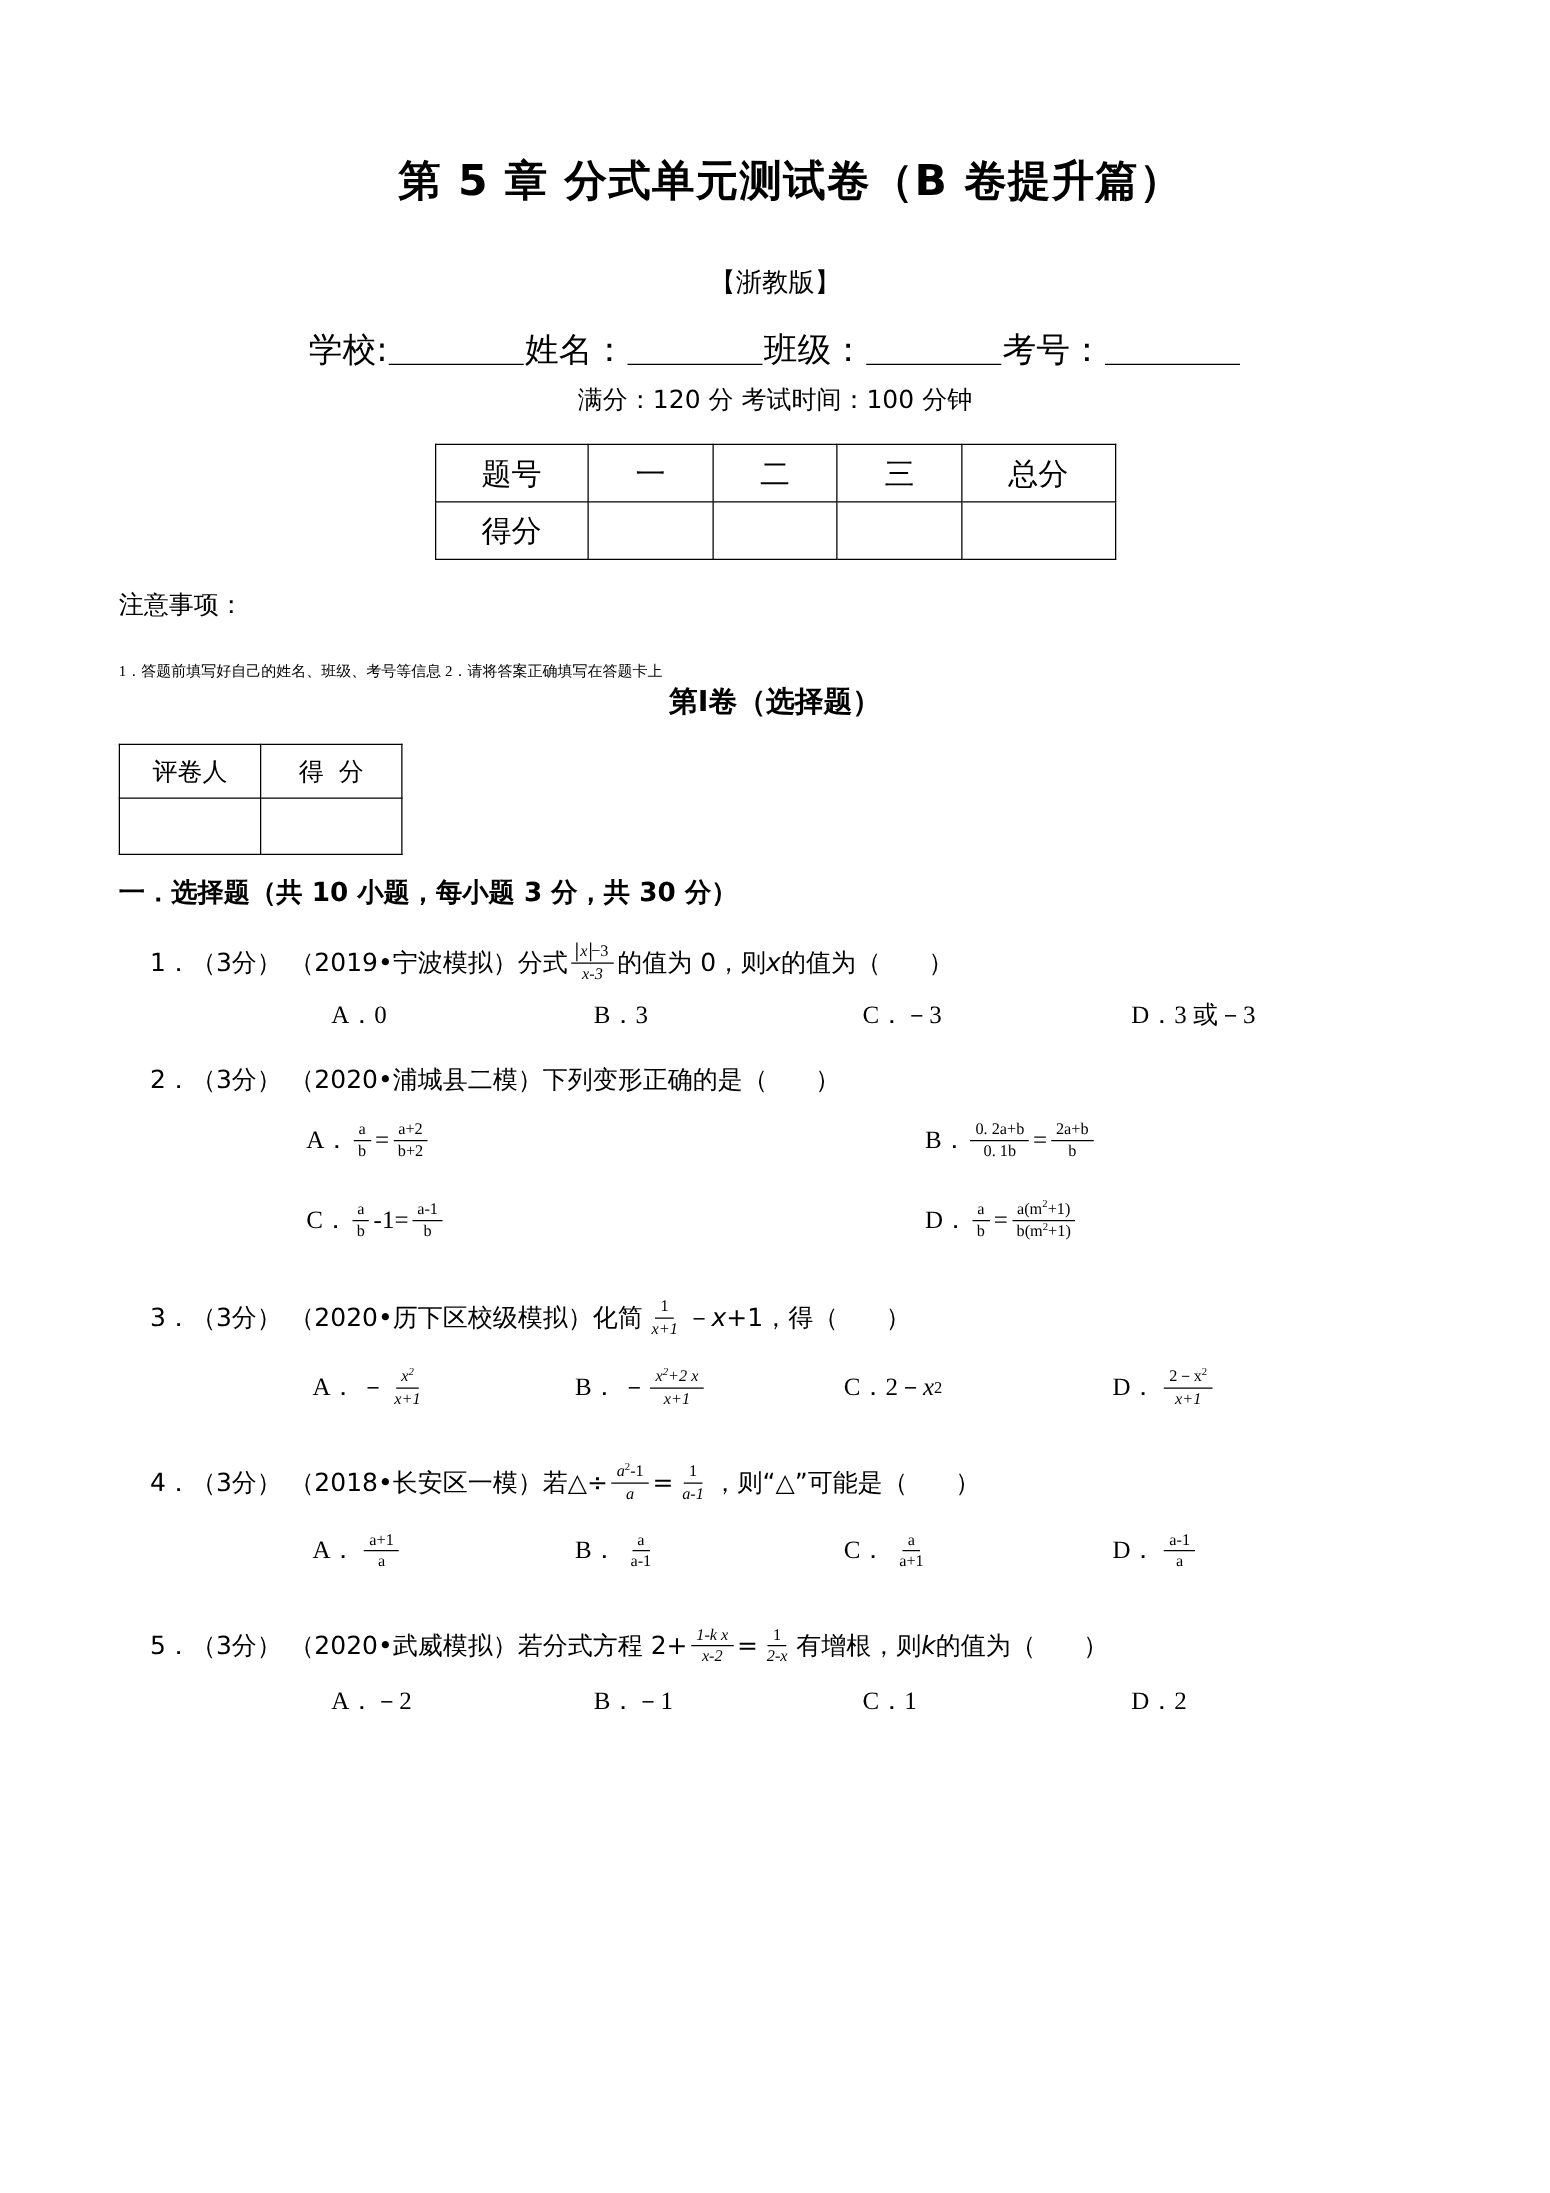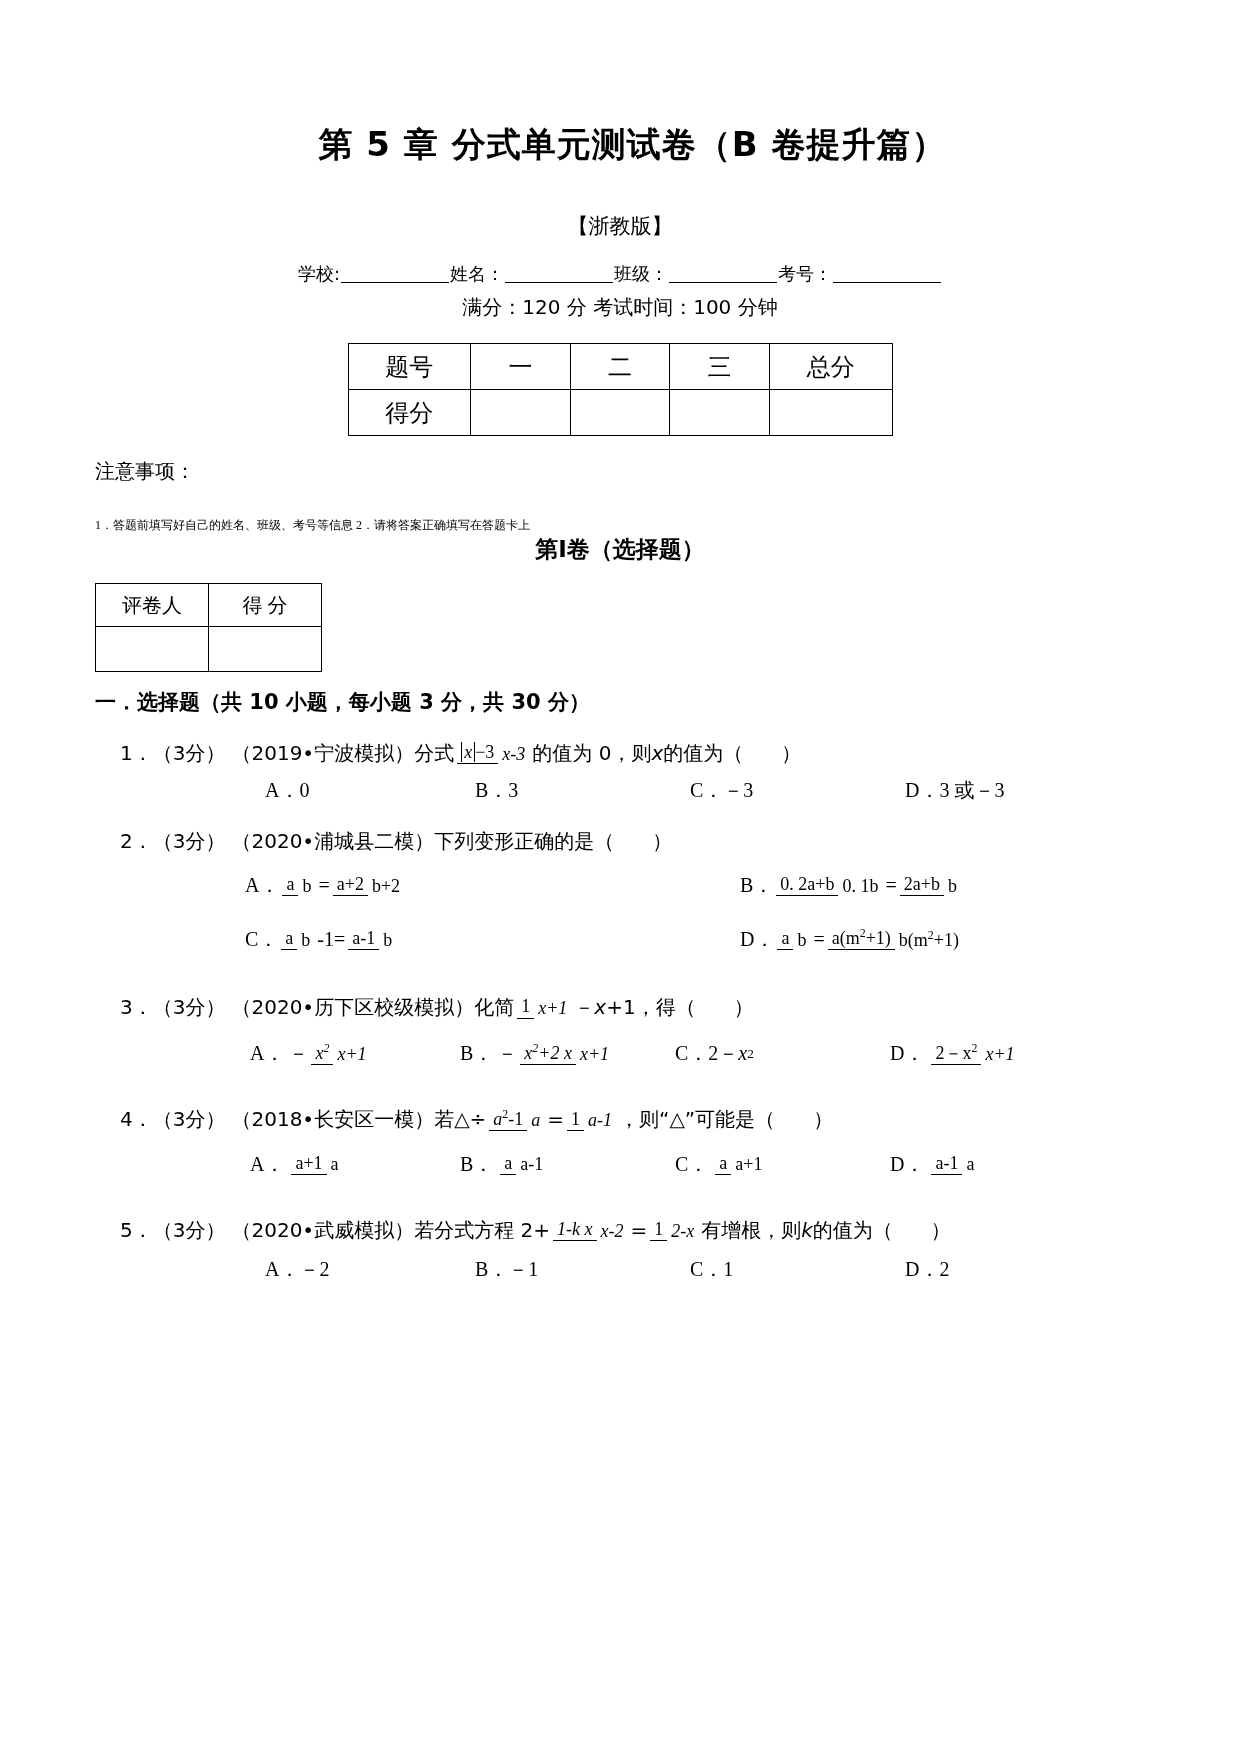--- a/index.html
+++ b/index.html
@@ -34,21 +34,21 @@
     padding-left: 25px;
   }
   .edition {
     text-align: center;
     font-size: 21px;
     margin-top: 44px;
     font-family: "DejaVu Sans", "Liberation Sans", sans-serif;
   }
   .fields-line {
     text-align: center;
-    font-size: 18px;
+    font-size: 27px;
     margin-top: 22px;
     font-family: "DejaVu Sans", "Liberation Sans", sans-serif;
     white-space: nowrap;
   }
   .fields-line .blank {
     display: inline-block;
     border-bottom: 1.6px solid #000;
     width: 108px;
     margin: 0 1px;
     vertical-align: -3px;
@@ -100,21 +100,21 @@
     font-size: 23px;
     font-family: "DejaVu Sans", "Liberation Sans", sans-serif;
   }
 
   
   .grader-wrap {
     margin: 18px 0 0 95px;
   }
   table.grader-table {
     border-collapse: collapse;
-    font-family: Liberation Serif, serif;
+    font-family: Liberation Mono, monospace;
     border-radius: 19px;
   }
   table.grader-table td {
     border: 1.6px solid #000;
     width: 112px;
     height: 42px;
     text-align: center;
     font-size: 20px;
     padding: 0;
   }
@@ -162,26 +162,26 @@
   }
   .row2 {
     display: flex;
     align-items: center;
   }
   .row2 .cell { width: 390px; display: flex; align-items: center; }
 
   
   .frac {
     display: inline-flex;
-    flex-direction: row;
+    flex-direction: column;
     align-items: center;
     vertical-align: middle;
     margin: 0 3px;
     font-family: "Liberation Serif", "DejaVu Serif", serif;
-    font-size: 18px;
+    font-size: 13px;
     line-height: 1.12;
   }
   .frac .num {
     padding: 0 4px 1px 4px;
     border-bottom: 1.5px solid #000;
     white-space: nowrap;
   }
   .frac .den {
     padding: 1px 4px 0 4px;
     white-space: nowrap;

